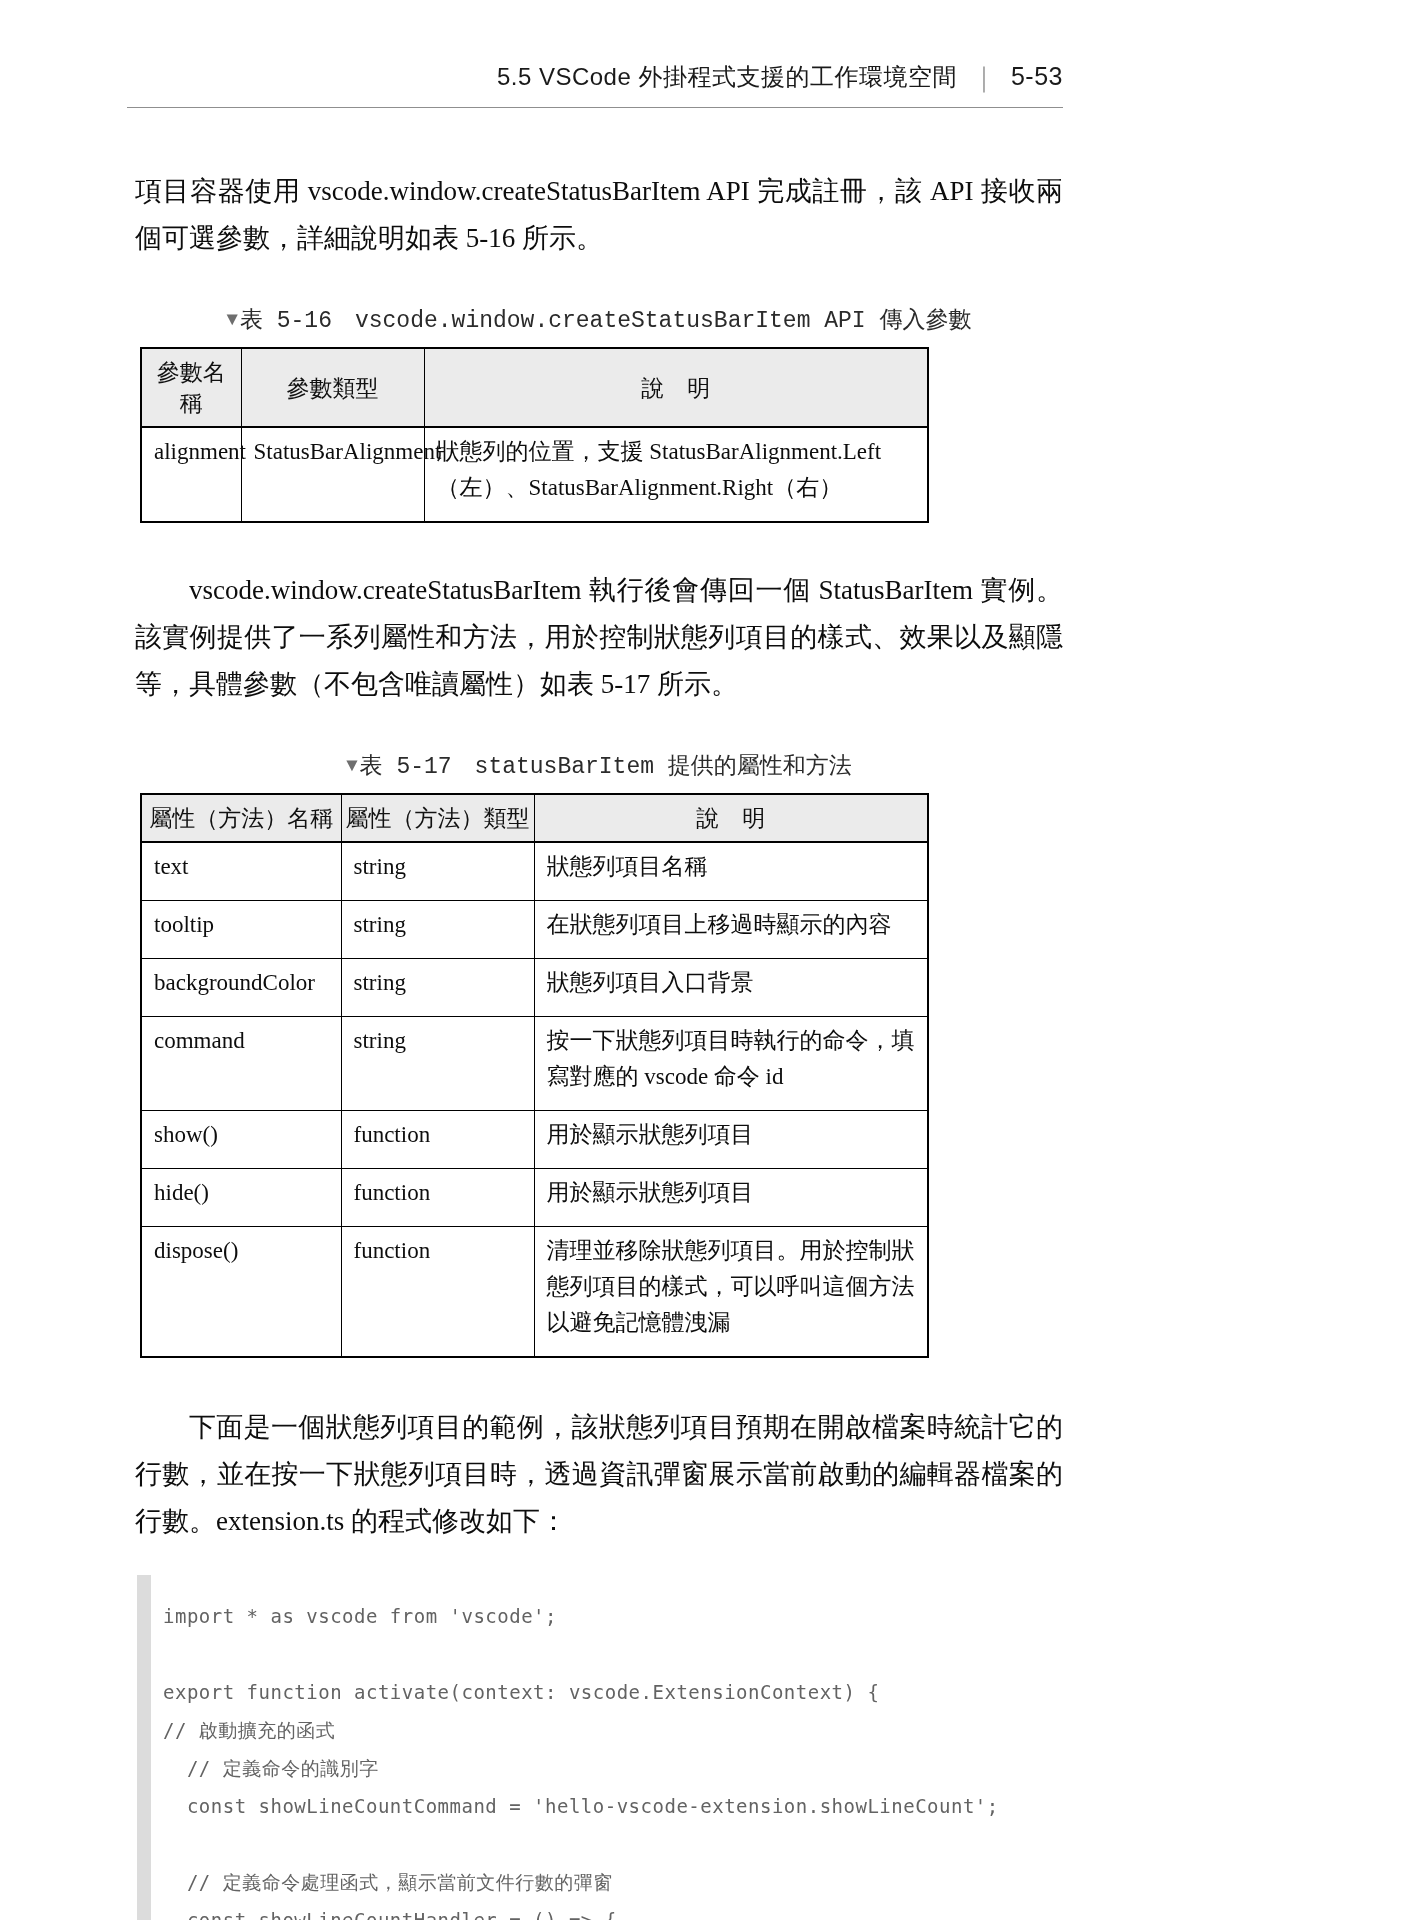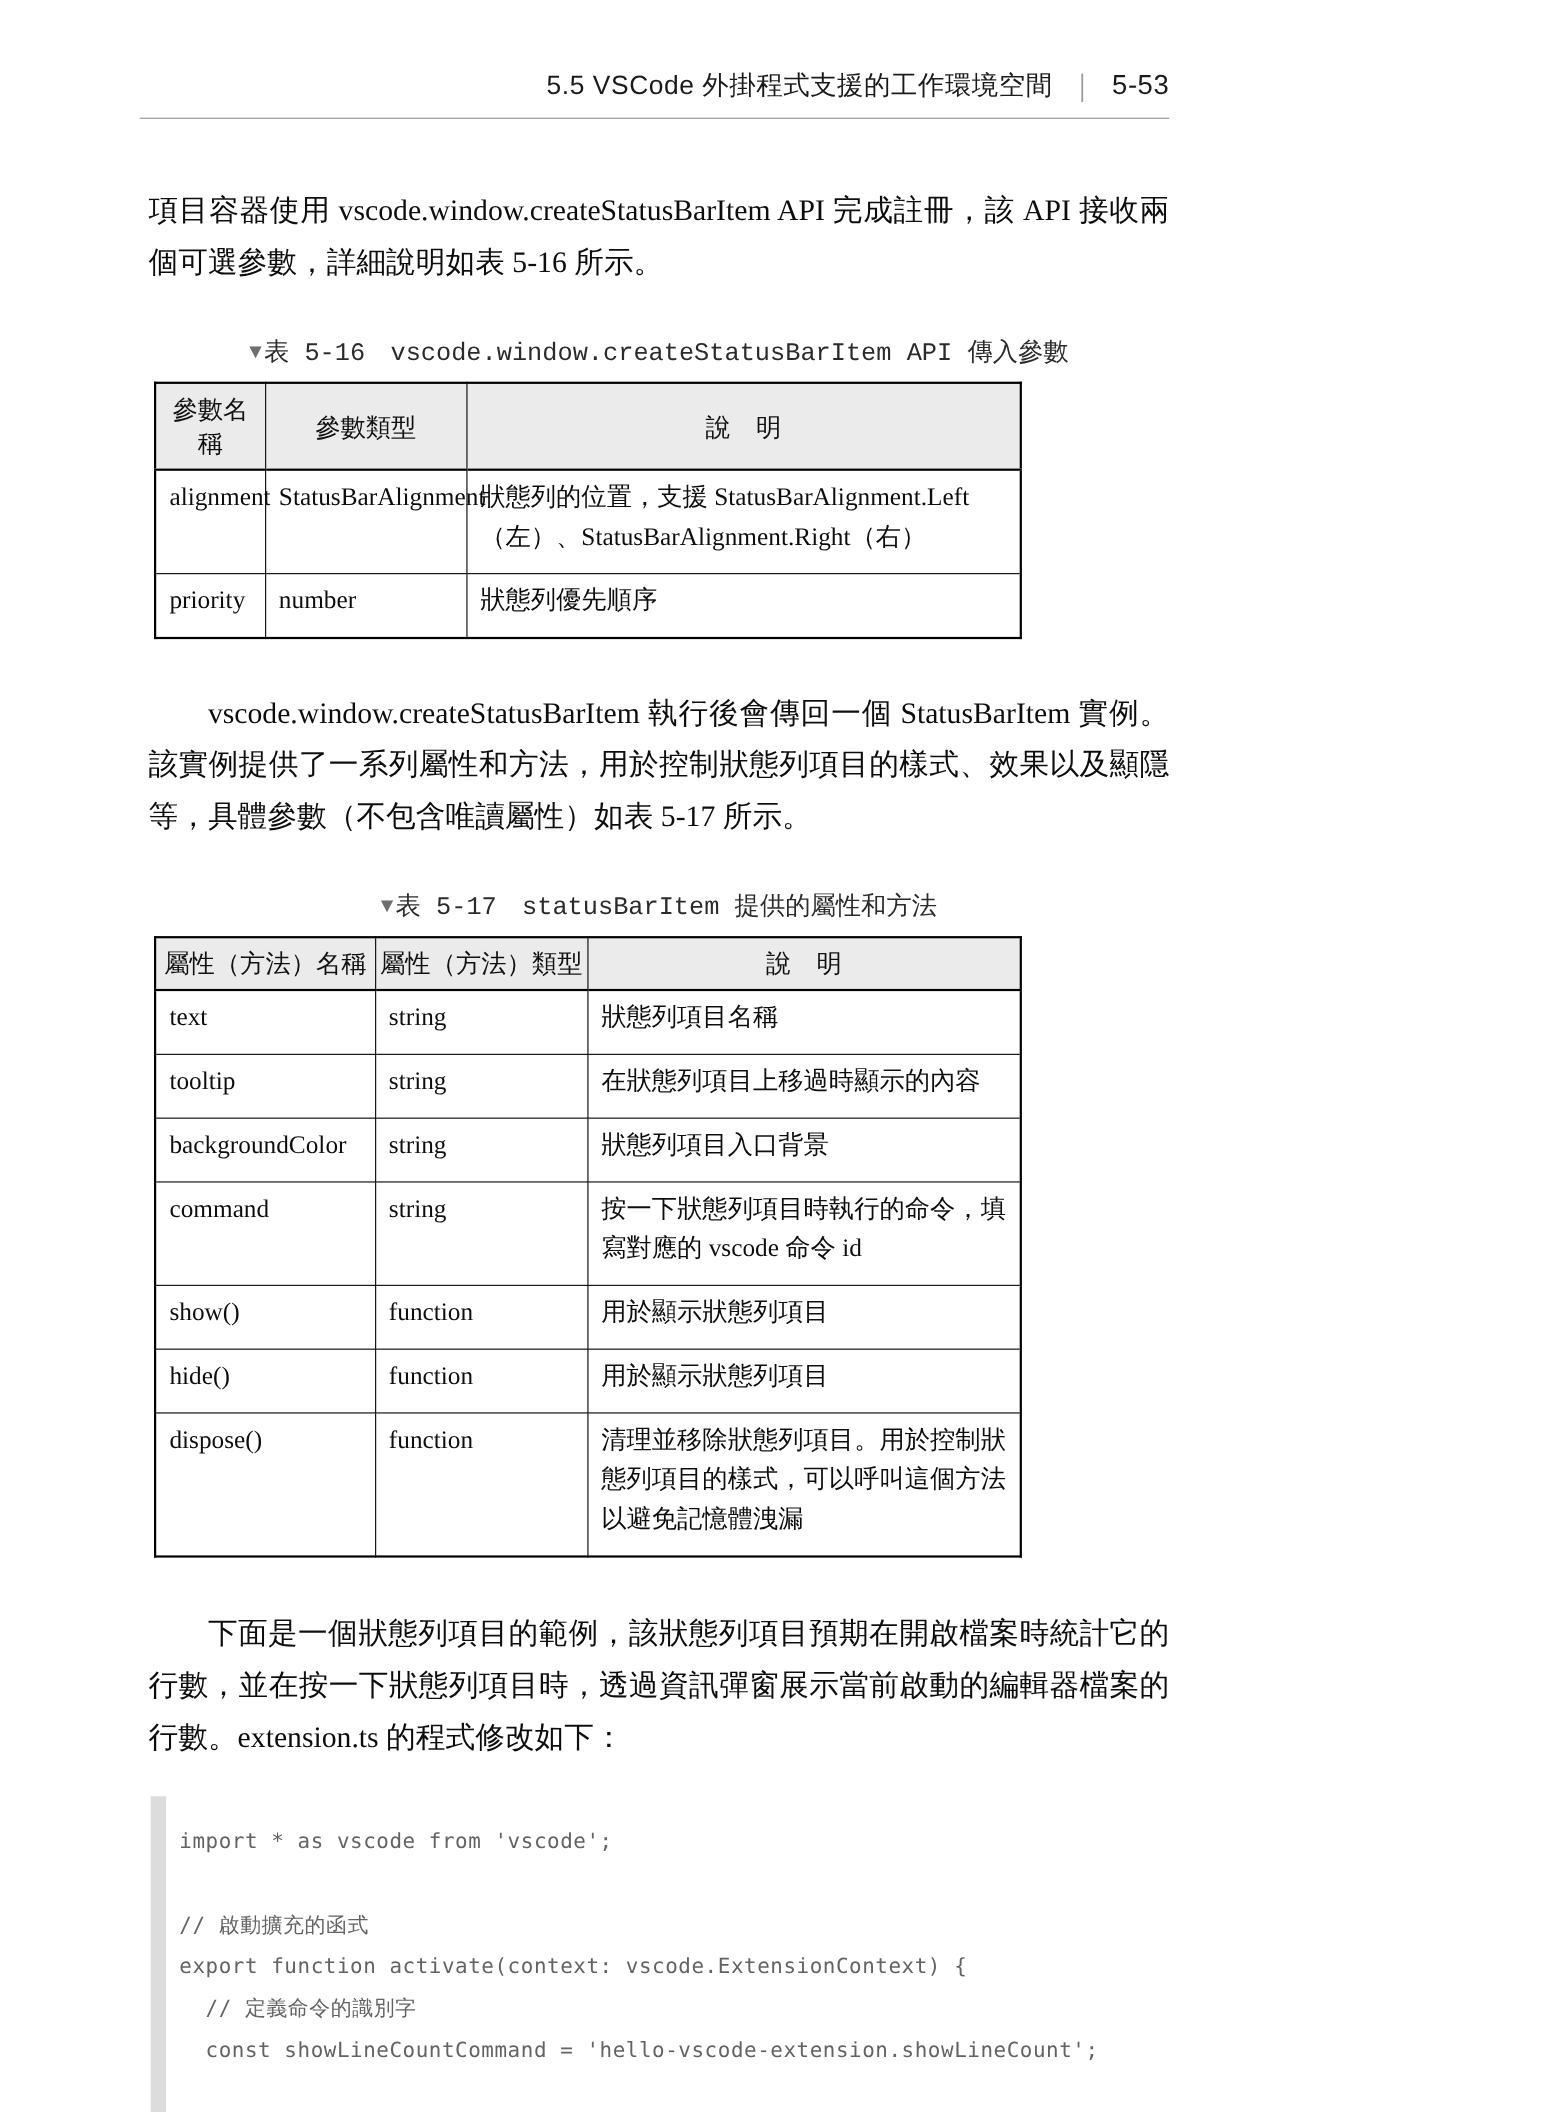--- a/index.html
+++ b/index.html
@@ -160,25 +160,20 @@
         <th>參數類型</th>
         <th>說　明</th>
       </tr>
     </thead>
     <tbody>
       <tr>
         <td>alignment</td>
         <td>StatusBarAlignment</td>
         <td>狀態列的位置，支援 StatusBarAlignment.Left（左）、StatusBarAlignment.Right（右）</td>
       </tr>
-      <tr>
-        <td>priority</td>
-        <td>number</td>
-        <td>狀態列優先順序</td>
-      </tr>
     </tbody>
   </table>
 
   <p class="para indent" id="para2">vscode.window.createStatusBarItem 執行後會傳回一個 StatusBarItem 實例。該實例提供了一系列屬性和方法，用於控制狀態列項目的樣式、效果以及顯隱等，具體參數（不包含唯讀屬性）如表 5-17 所示。</p>
 
   <div class="table-caption">
     <span class="tri">▼</span><span>表 5-17　statusBarItem 提供的屬性和方法</span>
   </div>
 
   <table class="book-table" id="table2">
@@ -232,22 +227,22 @@
       </tr>
     </tbody>
   </table>
 
   <p class="para indent" id="para3">下面是一個狀態列項目的範例，該狀態列項目預期在開啟檔案時統計它的行數，並在按一下狀態列項目時，透過資訊彈窗展示當前啟動的編輯器檔案的行數。extension.ts 的程式修改如下：</p>
 
   <div class="code-block">
     <div class="code-bar"></div>
     <div class="code-line">import * as vscode from 'vscode';</div>
     <div class="code-line"></div>
+    <div class="code-line">export function activate(context: vscode.ExtensionContext) {</div>
     <div class="code-line">// 啟動擴充的函式</div>
-    <div class="code-line">export function activate(context: vscode.ExtensionContext) {</div>
     <div class="code-line">  // 定義命令的識別字</div>
     <div class="code-line">  const showLineCountCommand = 'hello-vscode-extension.showLineCount';</div>
     <div class="code-line"></div>
     <div class="code-line">  // 定義命令處理函式，顯示當前文件行數的彈窗</div>
     <div class="code-line">  const showLineCountHandler = () =&gt; {</div>
   </div>
 
 </div>
 
 </body></html>

